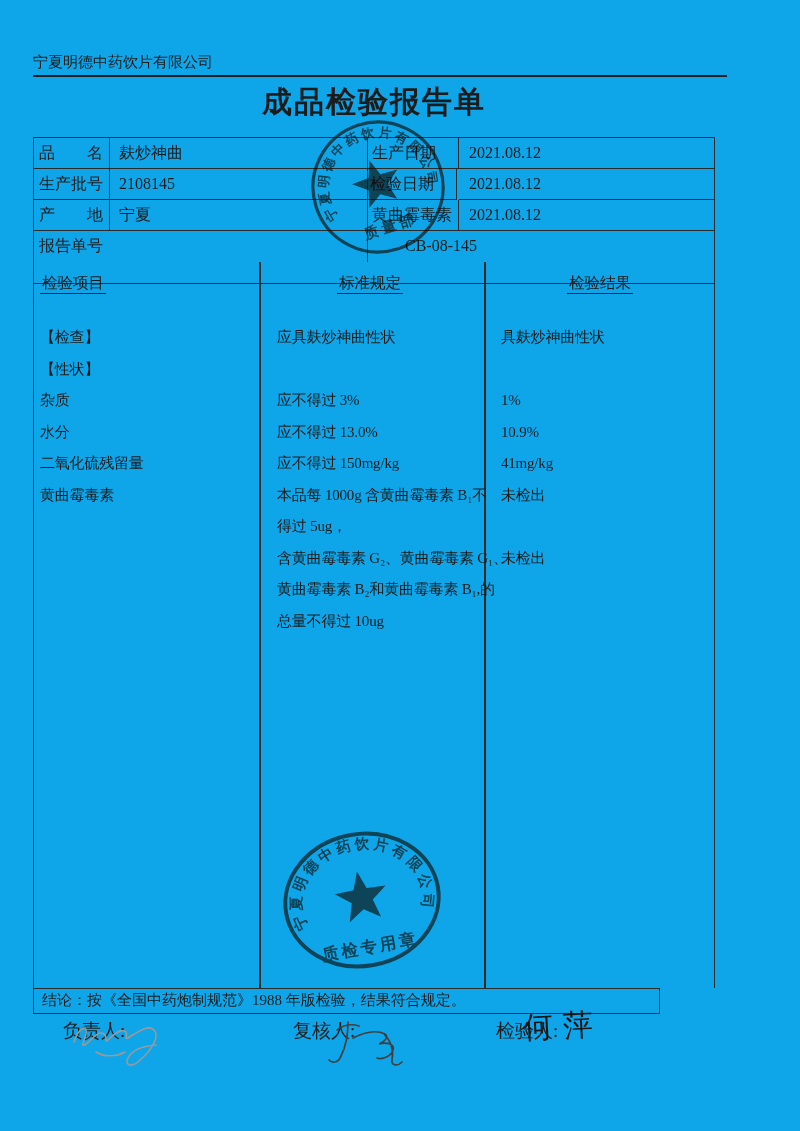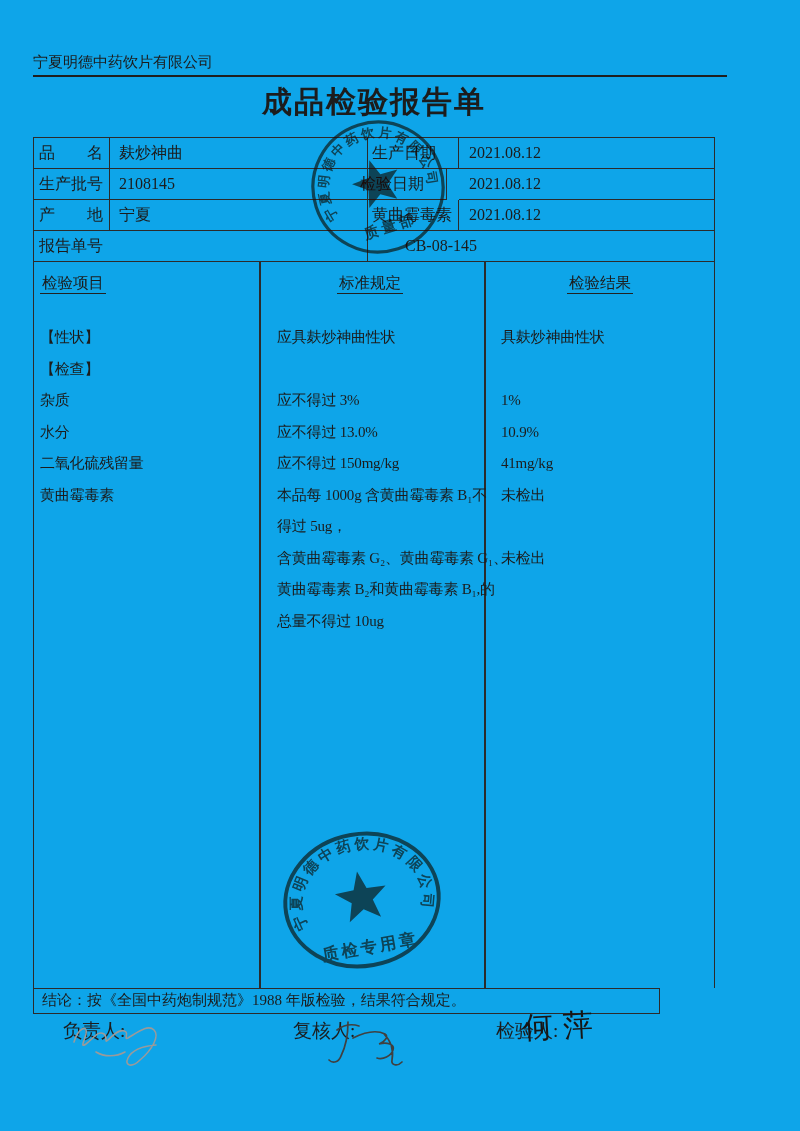--- a/index.html
+++ b/index.html
@@ -8,21 +8,21 @@
     font-family:"Liberation Serif","DejaVu Serif",serif;color:#1c1c1c;
     overflow:hidden;margin:0 auto;
   }
   
   .hdr{position:absolute;left:33px;top:46px;width:694px;height:26px;
     border-bottom:2px solid #1f1f1f;display:flex;justify-content:space-between;
     align-items:flex-end;font-size:15px;padding-bottom:3px;box-sizing:content-box;}
   .title{position:absolute;left:33px;top:82px;width:682px;text-align:center;
     font-size:30px;font-weight:bold;letter-spacing:2px;}
   
-  .info{position:absolute;left:33px;top:137px;width:682px;height:125px;
+  .info{position:absolute;left:33px;top:137px;width:682px;height:147px;
     border:1.5px solid #2b2b2b;box-sizing:border-box;font-size:16px;}
   .cell{position:absolute;line-height:30px;white-space:nowrap;overflow:hidden;
     box-sizing:border-box;height:31px;}
   .bR{border-right:1.5px solid #2b2b2b;}
   .bB{border-bottom:1.5px solid #2b2b2b;}
   .lab{padding-left:5px;}
   .val{padding-left:9px;}
   .lab2{padding-left:4px;}
   .val2{padding-left:10px;}
   
@@ -71,43 +71,43 @@
 
   <div class="info">
 
     <div class="cell bR bB lab" style="left:0;top:0;width:76px;">品　　名</div>
     <div class="cell bR bB val" style="left:76px;top:0;width:258px;">麸炒神曲</div>
     <div class="cell bR bB lab2" style="left:334px;top:0;width:91px;">生产日期</div>
     <div class="cell bB val2" style="left:425px;top:0;width:255px;">2021.08.12</div>
 
     <div class="cell bR bB lab" style="left:0;top:31px;width:76px;">生产批号</div>
     <div class="cell bR bB val" style="left:76px;top:31px;width:258px;">2108145</div>
-    <div class="cell bR bB lab2" style="left:322px;top:31px;width:91px;">检验日期</div>
+    <div class="cell bR bB lab2" style="left:332px;top:31px;width:91px;">检验日期</div>
     <div class="cell bB val2" style="left:425px;top:31px;width:255px;">2021.08.12</div>
 
     <div class="cell bR bB lab" style="left:0;top:62px;width:76px;">产　　地</div>
     <div class="cell bR bB val" style="left:76px;top:62px;width:258px;">宁夏</div>
     <div class="cell bR bB lab2" style="left:334px;top:62px;width:91px;">黄曲霉毒素</div>
     <div class="cell bB val2" style="left:425px;top:62px;width:255px;">2021.08.12</div>
 
     <div class="cell bR lab" style="left:0;top:93px;width:334px;height:31px;">报告单号</div>
     <div class="cell val" style="left:334px;top:93px;width:346px;height:31px;padding-left:37px;">CB-08-145</div>
   </div>
 
   <div class="main">
     <div class="vline v1"></div>
     <div class="vline v2"></div>
 
     <div class="chead ch1"><span>检验项目</span></div>
     <div class="chead ch2"><span>标准规定</span></div>
     <div class="chead ch3"><span>检验结果</span></div>
 
     <div class="col c1">
+      <div class="ln">【检查】</div>
       <div class="ln">【性状】</div>
-      <div class="ln">【检查】</div>
       <div class="ln">杂质</div>
       <div class="ln">水分</div>
       <div class="ln">二氧化硫残留量</div>
       <div class="ln">黄曲霉毒素</div>
       <div class="ln"></div>
       <div class="ln"></div>
       <div class="ln"></div>
       <div class="ln"></div>
     </div>
 

